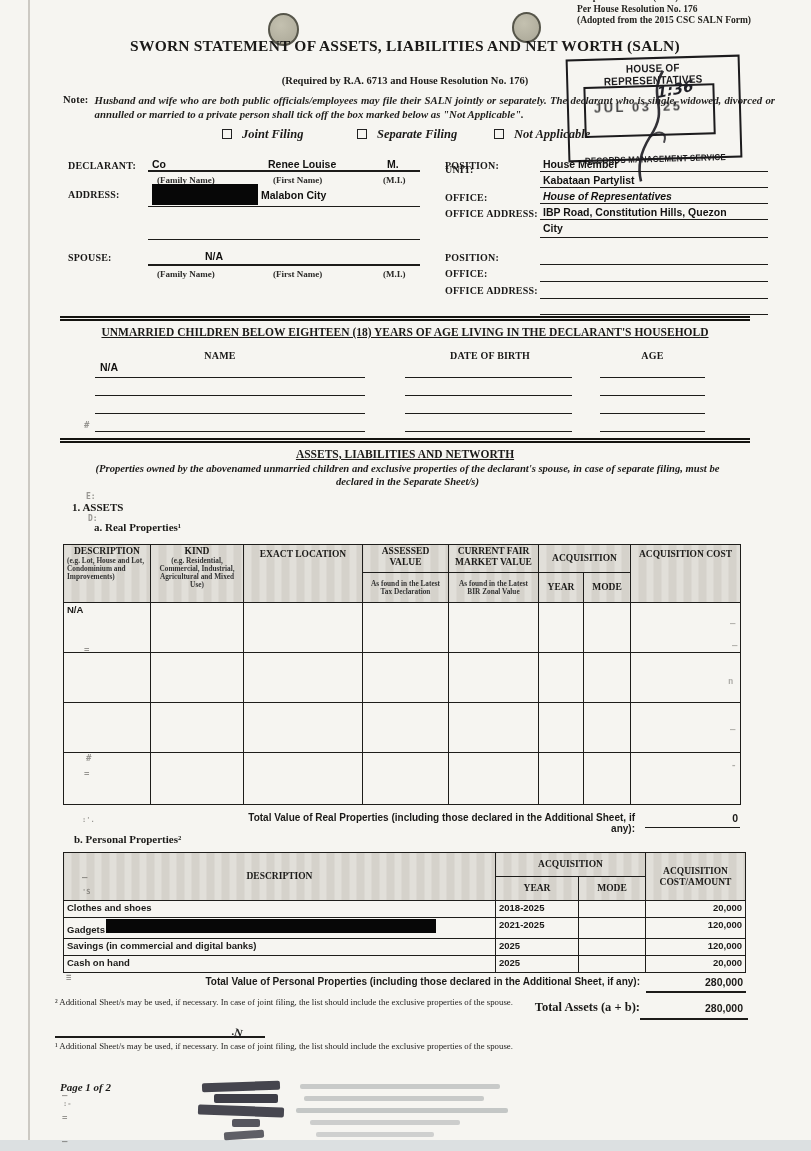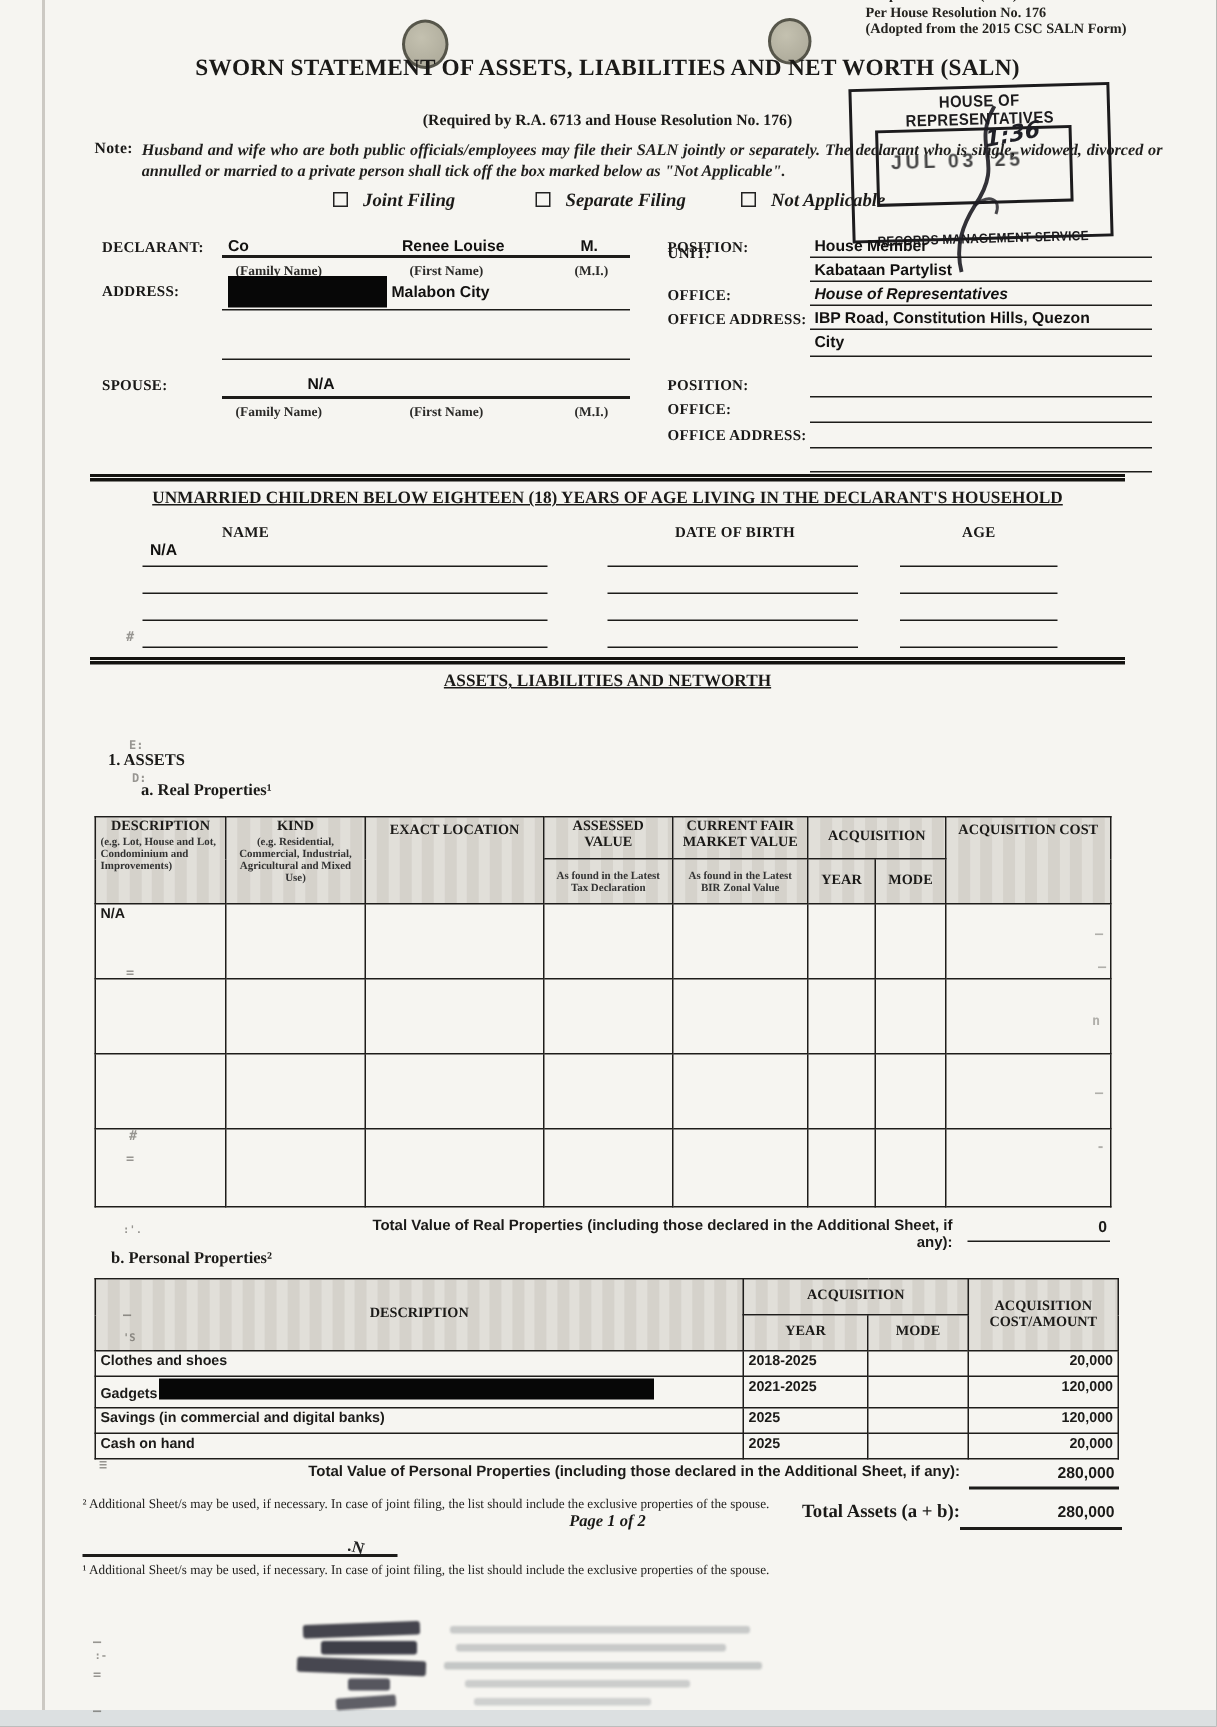--- a/index.html
+++ b/index.html
@@ -131,21 +131,21 @@
   <div class="ul" style="left:540px;top:264px;width:228px;"></div>
   <div class="a lbl" style="left:445px;top:268px;">OFFICE:</div>
   <div class="ul" style="left:540px;top:281px;width:228px;"></div>
   <div class="a lbl" style="left:445px;top:285px;">OFFICE ADDRESS:</div>
   <div class="ul" style="left:540px;top:298px;width:228px;"></div>
   <div class="ul" style="left:540px;top:314px;width:228px;"></div>
 
   <div class="rule-heavy" style="top:316px;"></div>
 
   <div class="a" style="left:60px;top:326px;width:690px;text-align:center;font:bold 11.5px 'Liberation Serif',serif;text-decoration:underline;">UNMARRIED CHILDREN BELOW EIGHTEEN (18) YEARS OF AGE LIVING IN THE DECLARANT'S HOUSEHOLD</div>
-  <div class="a lbl" style="left:148px;top:350px;width:200px;text-align:left;">NAME</div>
+  <div class="a lbl" style="left:120px;top:350px;width:200px;text-align:center;">NAME</div>
   <div class="a lbl" style="left:420px;top:350px;width:140px;text-align:center;">DATE OF BIRTH</div>
   <div class="a lbl" style="left:600px;top:350px;width:105px;text-align:center;">AGE</div>
   <div class="a val" style="left:100px;top:361px;">N/A</div>
 
   <div class="ul" style="left:95px;top:377px;width:270px;"></div>
   <div class="ul" style="left:405px;top:377px;width:167px;"></div>
   <div class="ul" style="left:600px;top:377px;width:105px;"></div>
 
   <div class="ul" style="left:95px;top:395px;width:270px;"></div>
   <div class="ul" style="left:405px;top:395px;width:167px;"></div>
@@ -155,20 +155,21 @@
   <div class="ul" style="left:405px;top:413px;width:167px;"></div>
   <div class="ul" style="left:600px;top:413px;width:105px;"></div>
 
   <div class="ul" style="left:95px;top:431px;width:270px;"></div>
   <div class="ul" style="left:405px;top:431px;width:167px;"></div>
   <div class="ul" style="left:600px;top:431px;width:105px;"></div>
 
   <div class="rule-heavy" style="top:438px;"></div>
 
   <div class="a" style="left:60px;top:448px;width:690px;text-align:center;font:bold 11.5px 'Liberation Serif',serif;text-decoration:underline;">ASSETS, LIABILITIES AND NETWORTH</div>
+  <div class="a" style="left:95px;top:462px;width:625px;text-align:center;font:bold italic 10.6px 'Liberation Serif',serif;line-height:13px;">(Properties owned by the abovenamed unmarried children and exclusive properties of the declarant's spouse, in case of separate filing, must be declared in the Separate Sheet/s)</div>
 
   <div class="a" style="left:72px;top:501px;font:bold 11px 'Liberation Serif',serif;text-align:right;">1.  ASSETS</div>
   <div class="a" style="left:94px;top:521px;font:bold 11px 'Liberation Serif',serif;">a.   Real Properties¹</div>
 
   <div class="a" style="left:63px;top:544px;width:677px;">
     <table class="ftable">
       <colgroup>
         <col style="width:87px">
           <col style="width:93px">
           <col style="width:119px">
@@ -333,21 +334,21 @@
   <div class="ul" style="left:646px;top:991px;width:100px;border-bottom-width:2px;"></div>
 
   <div class="a" style="left:400px;top:1000px;width:240px;text-align:right;font:bold 12.5px 'Liberation Serif',serif;">Total Assets (a + b):</div>
   <div class="a" style="left:648px;top:1002px;width:95px;text-align:right;font:bold 10.5px 'Liberation Sans',sans-serif;">280,000</div>
   <div class="ul" style="left:640px;top:1018px;width:108px;border-bottom-width:2px;"></div>
 
   <div class="ul" style="left:55px;top:1036px;width:210px;border-bottom-width:2px;"></div>
   <div class="a" style="left:232px;top:1026px;font:bold 11px 'Liberation Serif',serif;transform:rotate(15deg);color:#222;">.N</div>
   <div class="a" style="left:55px;top:1041px;width:700px;font:8.8px 'Liberation Serif',serif;color:#232220;">¹ Additional Sheet/s may be used, if necessary. In case of joint filing, the list should include the exclusive properties of the spouse.</div>
   <div class="a" style="left:55px;top:997px;width:700px;font:8.8px 'Liberation Serif',serif;color:#232220;">² Additional Sheet/s may be used, if necessary. In case of joint filing, the list should include the exclusive properties of the spouse.</div>
-  <div class="a" style="left:60px;top:1008px;width:690px;text-align:center;font:bold italic 11px 'Liberation Serif',serif;">Page 1 of 2</div>
+  <div class="a" style="left:60px;top:1081px;width:690px;text-align:left;font:bold italic 11px 'Liberation Serif',serif;">Page 1 of 2</div>
 
   <div class="a" style="left:192px;top:1078px;width:345px;height:66px;filter:blur(.6px);">
     <div class="blob" style="left:10px;top:4px;width:78px;height:9px;background:#32323c;opacity:.9;transform:rotate(-2deg);"></div>
     <div class="blob" style="left:22px;top:16px;width:64px;height:9px;background:#2e2e38;opacity:.92;"></div>
     <div class="blob" style="left:6px;top:28px;width:86px;height:10px;background:#34343e;opacity:.9;transform:rotate(2deg);"></div>
     <div class="blob" style="left:40px;top:41px;width:28px;height:8px;background:#3a3a44;opacity:.85;"></div>
     <div class="blob" style="left:32px;top:53px;width:40px;height:8px;background:#3a3a44;opacity:.8;transform:rotate(-4deg);"></div>
     <div class="blob" style="left:108px;top:6px;width:200px;height:5px;background:#a2a6a8;opacity:.55;"></div>
     <div class="blob" style="left:112px;top:18px;width:180px;height:5px;background:#a2a6a8;opacity:.55;"></div>
     <div class="blob" style="left:104px;top:30px;width:212px;height:5px;background:#9aa0a2;opacity:.55;"></div>

